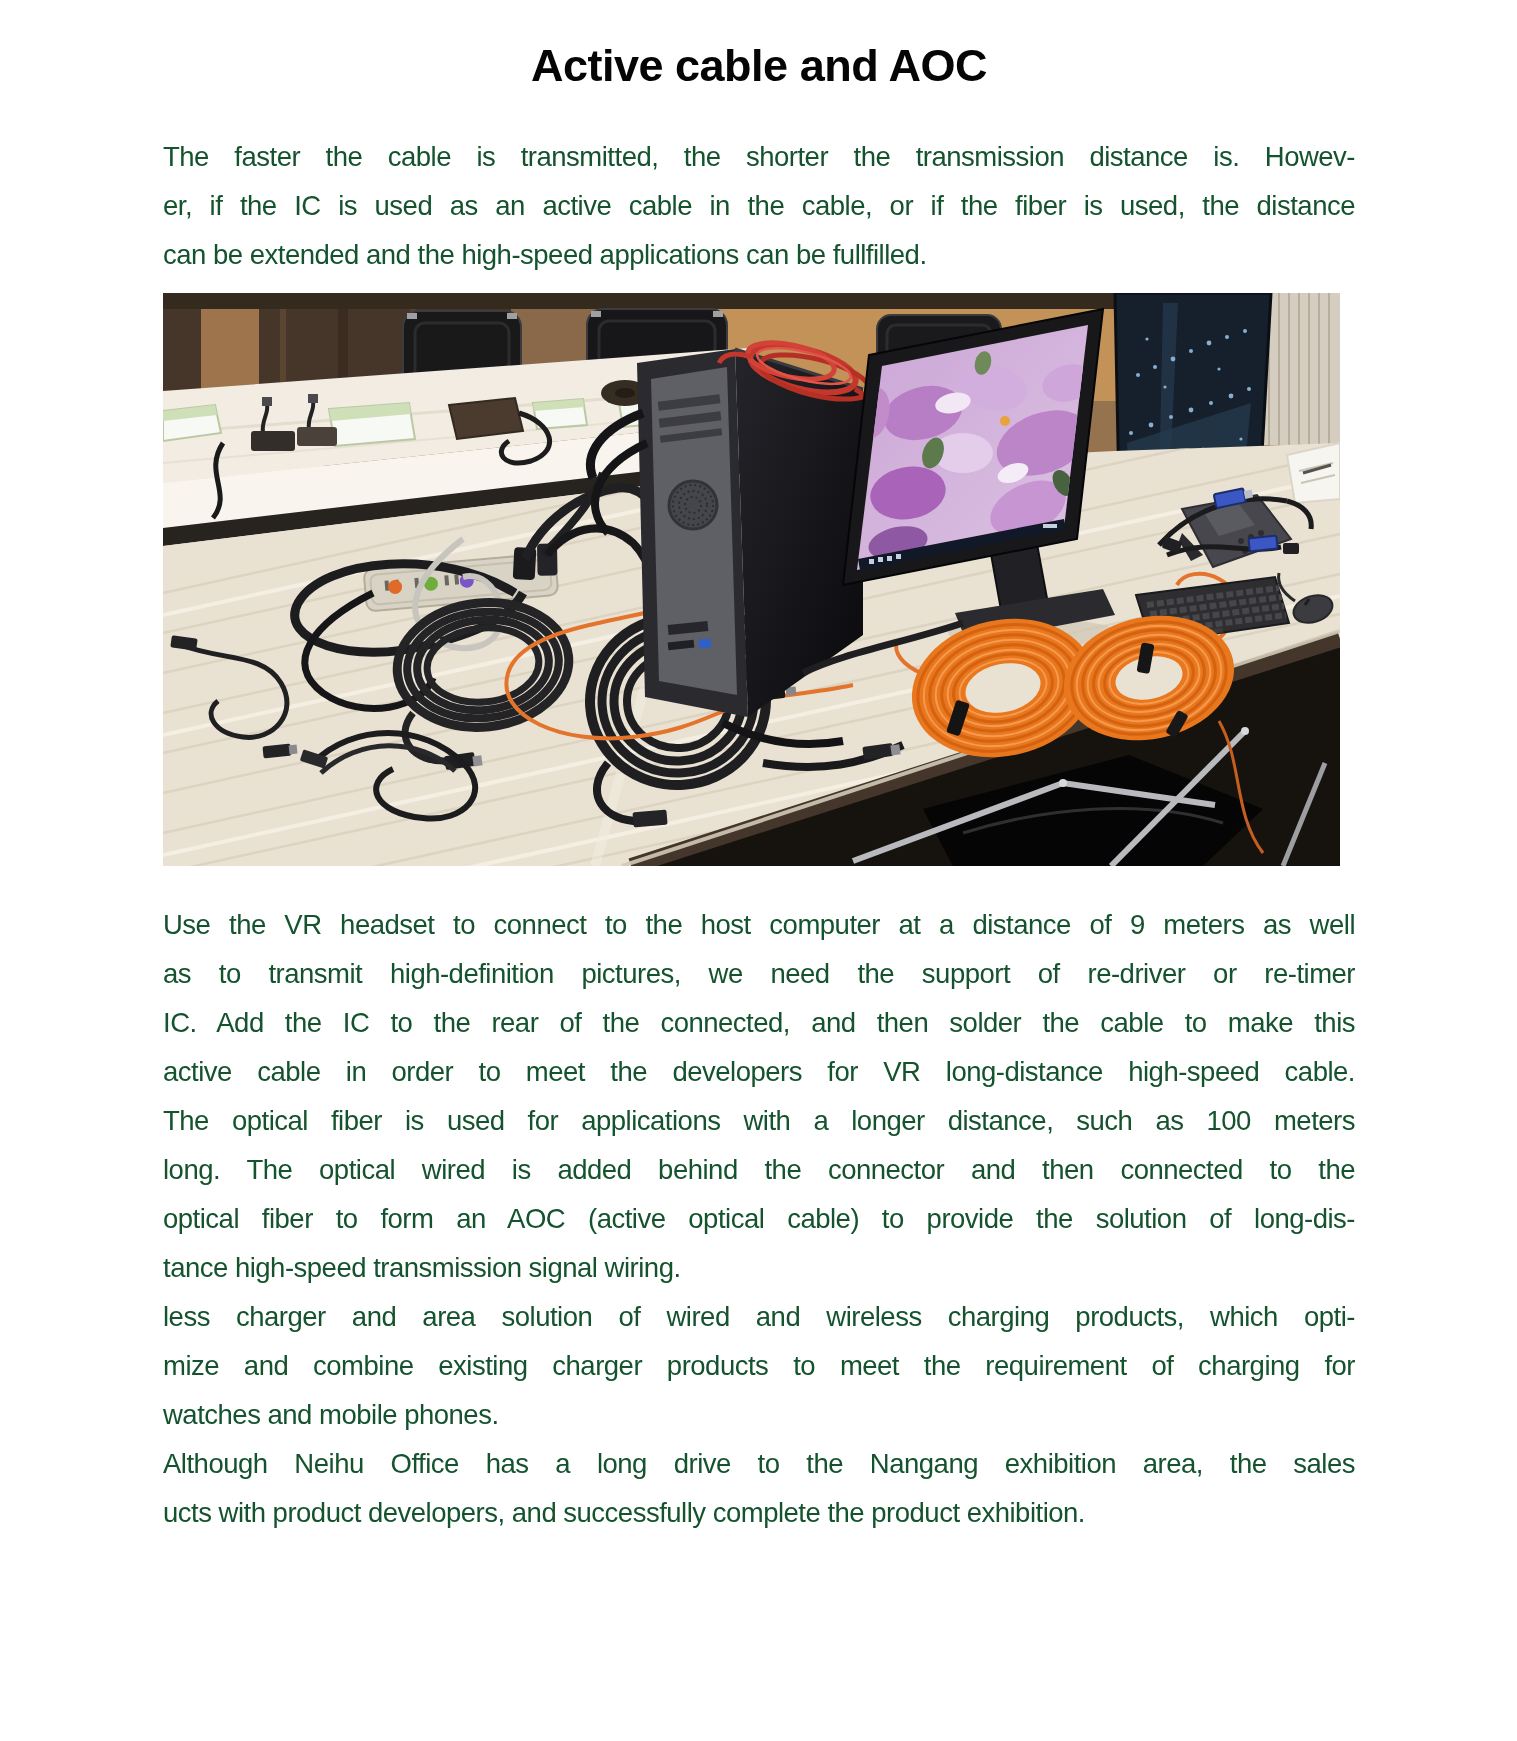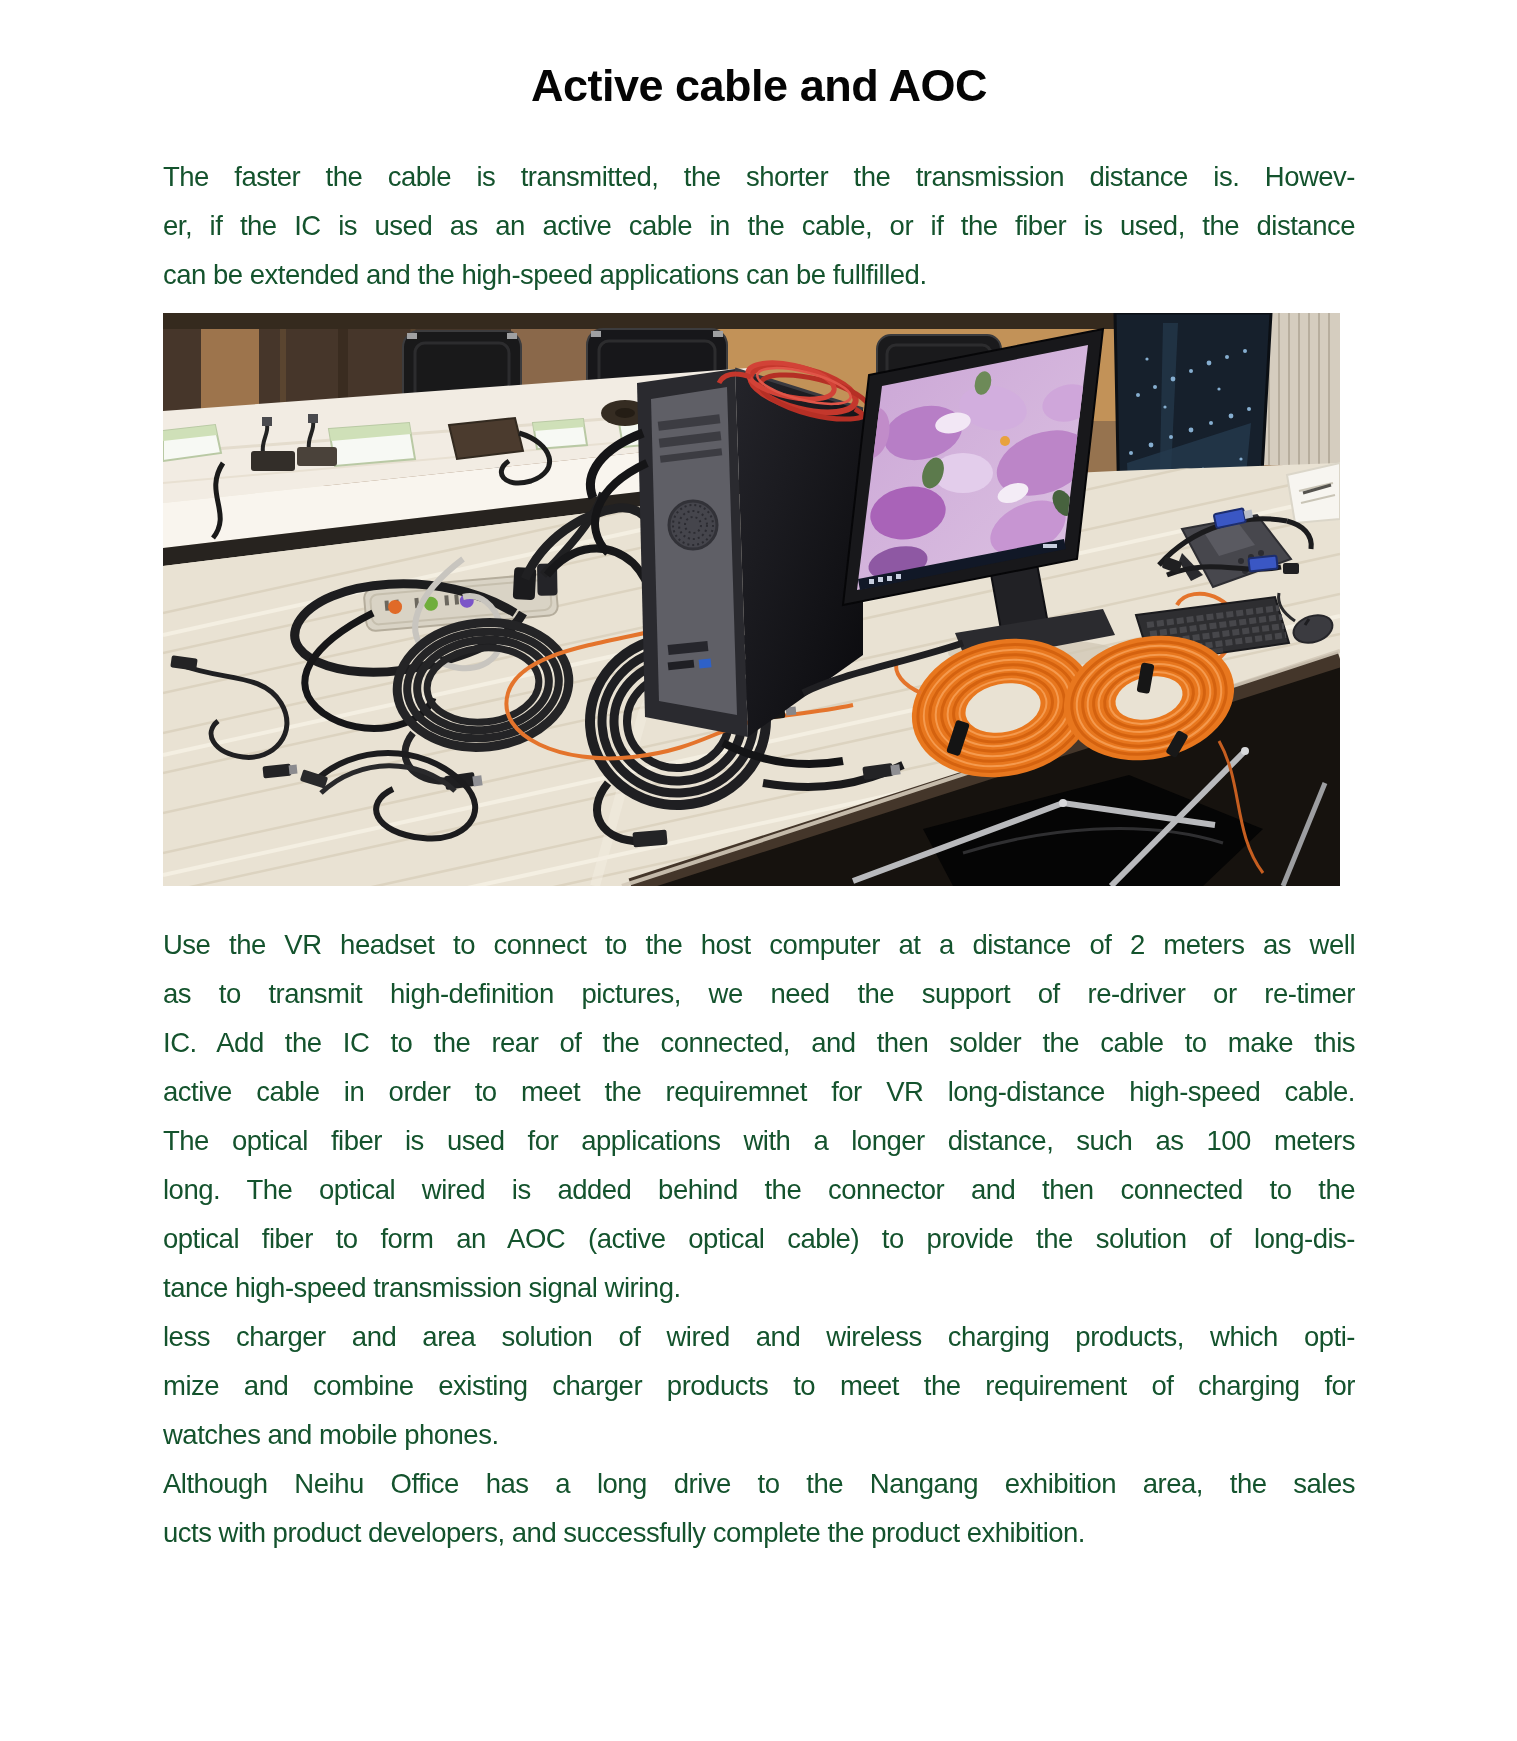--- a/index.html
+++ b/index.html
@@ -1,19 +1,19 @@
 <!DOCTYPE html>
 <html><head>
 <meta charset="utf-8">
 <style>
   html,body{margin:0;padding:0;background:#ffffff;}
   .page{
     width:1517px;height:1741px;
     box-sizing:border-box;
-    padding:60px 162px 0 163px;
+    padding:40px 162px 0 163px;
     background:#ffffff;
     font-family:"Liberation Sans", sans-serif;
     color:#1f1f1f;
     overflow:hidden;
   }
   h1.title{
     margin:0;
     font-size:45px;
     line-height:52px;
     font-weight:bold;
@@ -462,24 +462,24 @@
         <path d="M560,430 C600,450 640,455 680,448" stroke="#141416" stroke-width="8"></path>
         <path d="M600,470 C660,480 700,470 740,452" stroke="#1a1a1c" stroke-width="8"></path>
         <rect x="700" y="452" width="30" height="13" rx="2" fill="#232325" transform="rotate(-8 715 458)"></rect>
         <rect x="728" y="452" width="9" height="10" fill="#8f8f93" transform="rotate(-8 732 457)"></rect>
         <path d="M800,330 C740,350 680,360 640,380" stroke="#1f1f22" stroke-width="7"></path>
       </g>
     </svg>
   </figure>
 
   <div class="textblock bodytext">
-    <span class="line j">Use the VR headset to connect to the host computer at a distance of 2 meters as well</span>
+    <span class="line j">Use the VR headset to connect to the host computer at a distance of 9 meters as well</span>
     <span class="line j">as to transmit high-definition pictures, we need the support of re-driver or re-timer</span>
     <span class="line j">IC. Add the IC to the rear of the connected, and then solder the cable to make this</span>
-    <span class="line j">active cable in order to meet the requiremnet for VR long-distance high-speed cable.</span>
+    <span class="line j">active cable in order to meet the developers for VR long-distance high-speed cable.</span>
     <span class="line j">The optical fiber is used for applications with a longer distance, such as 100 meters</span>
     <span class="line j">long. The optical wired is added behind the connector and then connected to the</span>
     <span class="line j">optical fiber to form an AOC (active optical cable) to provide the solution of long-dis-</span>
     <span class="line">tance high-speed transmission signal wiring.</span>
     <span class="line j">less charger and area solution of wired and wireless charging products, which opti-</span>
     <span class="line j">mize and combine existing charger products to meet the requirement of charging for</span>
     <span class="line">watches and mobile phones.</span>
     <span class="line j">Although Neihu Office has a long drive to the Nangang exhibition area, the sales</span>
     <span class="line">ucts with product developers, and successfully complete the product exhibition.</span>
   </div>

